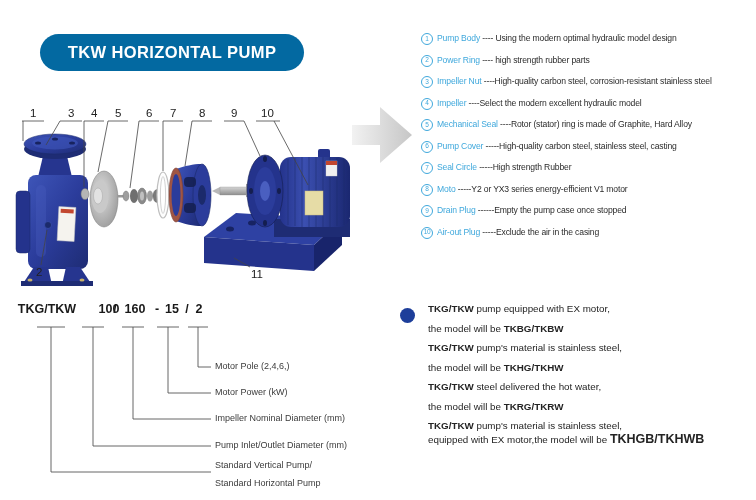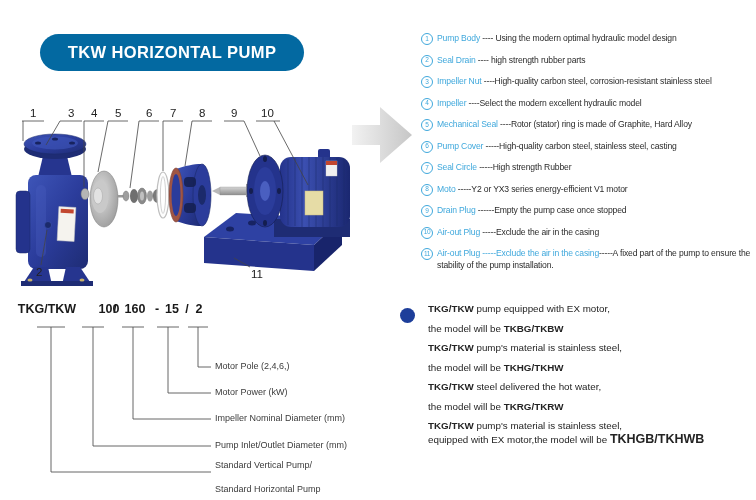--- a/index.html
+++ b/index.html
@@ -203,21 +203,21 @@
     </g>
   </svg>
 
   <div class="parts">
     <div class="part-item">
         <span class="pnum">1</span>
         <span><span class="pname">Pump Body</span><span class="pdesc"> ---- Using the modern optimal hydraulic model design</span></span>
       </div>
     <div class="part-item">
         <span class="pnum">2</span>
-        <span><span class="pname">Seal Drain</span><span class="pdesc"> ---- high strength rubber parts</span></span>
+        <span><span class="pname">Power Ring</span><span class="pdesc"> ---- high strength rubber parts</span></span>
       </div>
     <div class="part-item">
         <span class="pnum">3</span>
         <span><span class="pname">Impeller Nut</span><span class="pdesc"> ----High-quality carbon steel, corrosion-resistant stainless steel</span></span>
       </div>
     <div class="part-item">
         <span class="pnum">4</span>
         <span><span class="pname">Impeller</span><span class="pdesc"> ----Select the modern excellent hydraulic model</span></span>
       </div>
     <div class="part-item">
@@ -236,24 +236,20 @@
         <span class="pnum">8</span>
         <span><span class="pname">Moto</span><span class="pdesc"> -----Y2 or YX3 series energy-efficient V1 motor</span></span>
       </div>
     <div class="part-item">
         <span class="pnum">9</span>
         <span><span class="pname">Drain Plug</span><span class="pdesc"> ------Empty the pump case once stopped</span></span>
       </div>
     <div class="part-item">
         <span class="pnum">10</span>
         <span><span class="pname">Air-out Plug</span><span class="pdesc"> -----Exclude the air in the casing</span></span>
-      </div>
-    <div class="part-item wrap">
-        <span class="pnum">11</span>
-        <span><span class="pname">Air-out Plug</span><span class="pname"> -----Exclude the air in the casing</span><span class="pdesc">-----A fixed part of the pump to ensure the stability of the pump installation.</span></span>
       </div>
   </div>
 
   <div class="modelcode">
     <svg class="mc-svg" width="345" height="195" viewBox="0 0 345 195">
       <g stroke="#555" stroke-width=".9" fill="none">
         <path d="M12,27 H40 M26,27 V172 M26,172 H186"></path>
         <path d="M57,27 H79 M68,27 V146 M68,146 H186"></path>
         <path d="M97,27 H119 M108,27 V119 M108,119 H186"></path>
         <path d="M132,27 H154 M143,27 V93 M143,93 H186"></path>
@@ -267,21 +263,21 @@
     <span class="mc-token" style="left:132px">-</span>
     <span class="mc-token" style="left:147px">15</span>
     <span class="mc-token" style="left:162px">/</span>
     <span class="mc-token" style="left:174px">2</span>
 
     <div class="mc-label" style="top:61px">Motor Pole (2,4,6,)</div>
     <div class="mc-label" style="top:87px">Motor Power (kW)</div>
     <div class="mc-label" style="top:113px">Impeller Nominal Diameter (mm)</div>
     <div class="mc-label" style="top:140px">Pump Inlet/Outlet Diameter (mm)</div>
     <div class="mc-label" style="top:160px">Standard Vertical Pump/</div>
-    <div class="mc-label" style="top:184px">Standard  Horizontal Pump</div>
+    <div class="mc-label" style="top:178px">Standard  Horizontal Pump</div>
   </div>
 
   <div class="exnotes">
     <div class="exbullet" style="background:#1d3e9a"></div>
     <div class="exlines">
       <p class="exline"><span class="b">TKG/TKW</span><span> pump equipped with EX motor,</span><span class="b"></span></p>
       <p class="exline"><span class="b"></span><span>the model will be </span><span class="b">TKBG/TKBW</span></p>
       <p class="exline"><span class="b">TKG/TKW</span><span> pump's material is stainless steel,</span><span class="b"></span></p>
       <p class="exline"><span class="b"></span><span>the model will be </span><span class="b">TKHG/TKHW</span></p>
       <p class="exline"><span class="b">TKG/TKW</span><span> steel delivered the hot water,</span><span class="b"></span></p>

